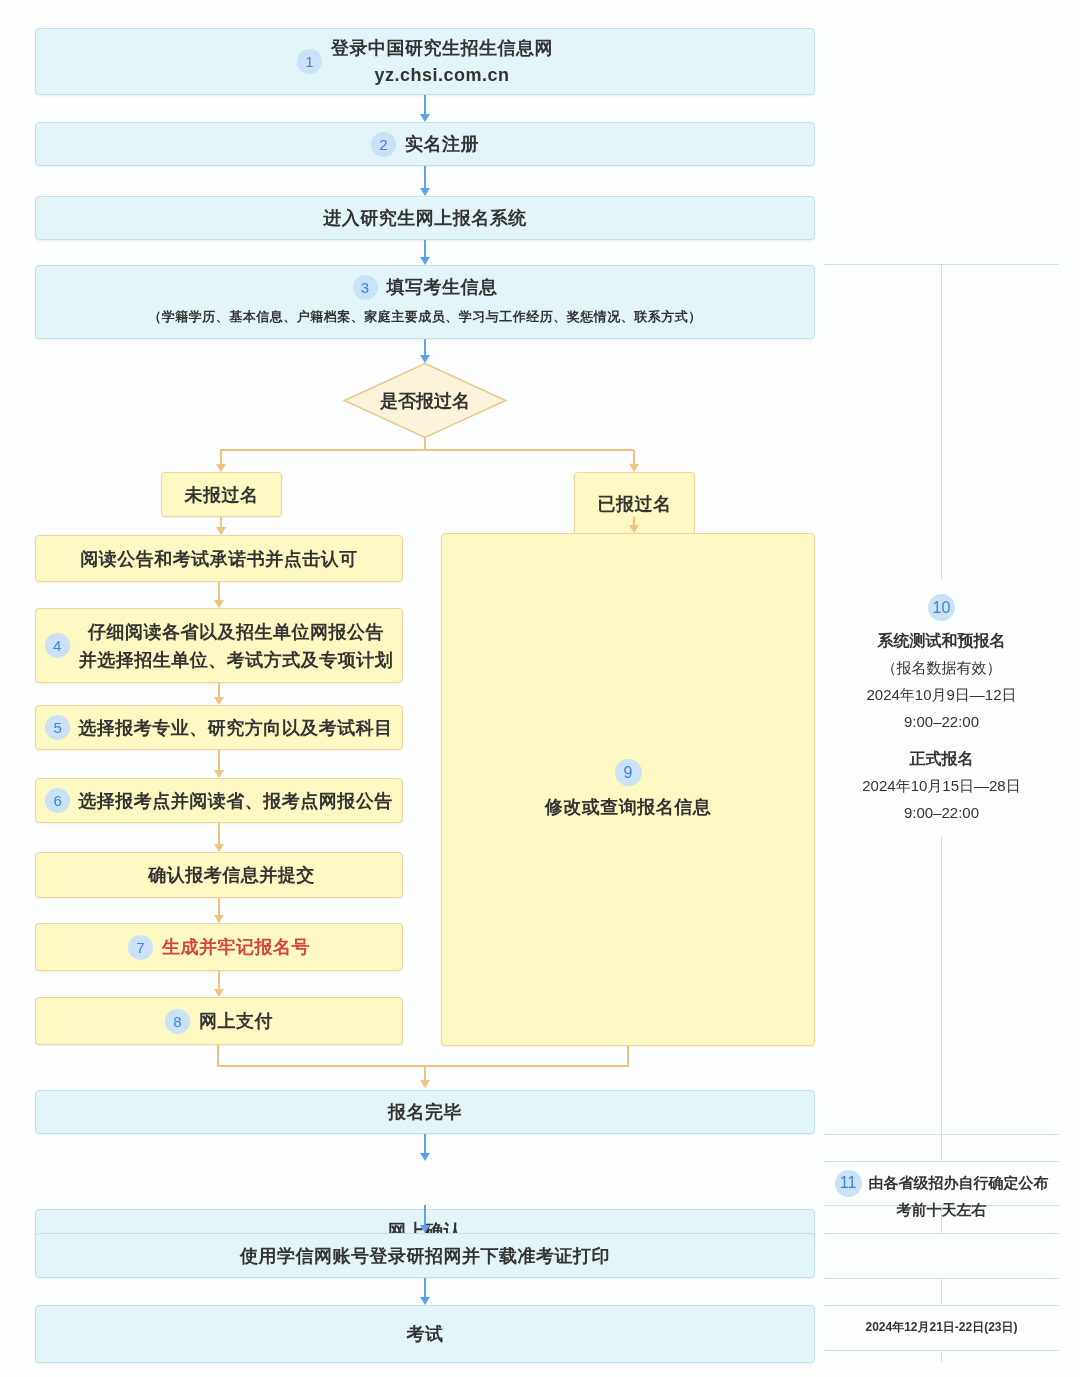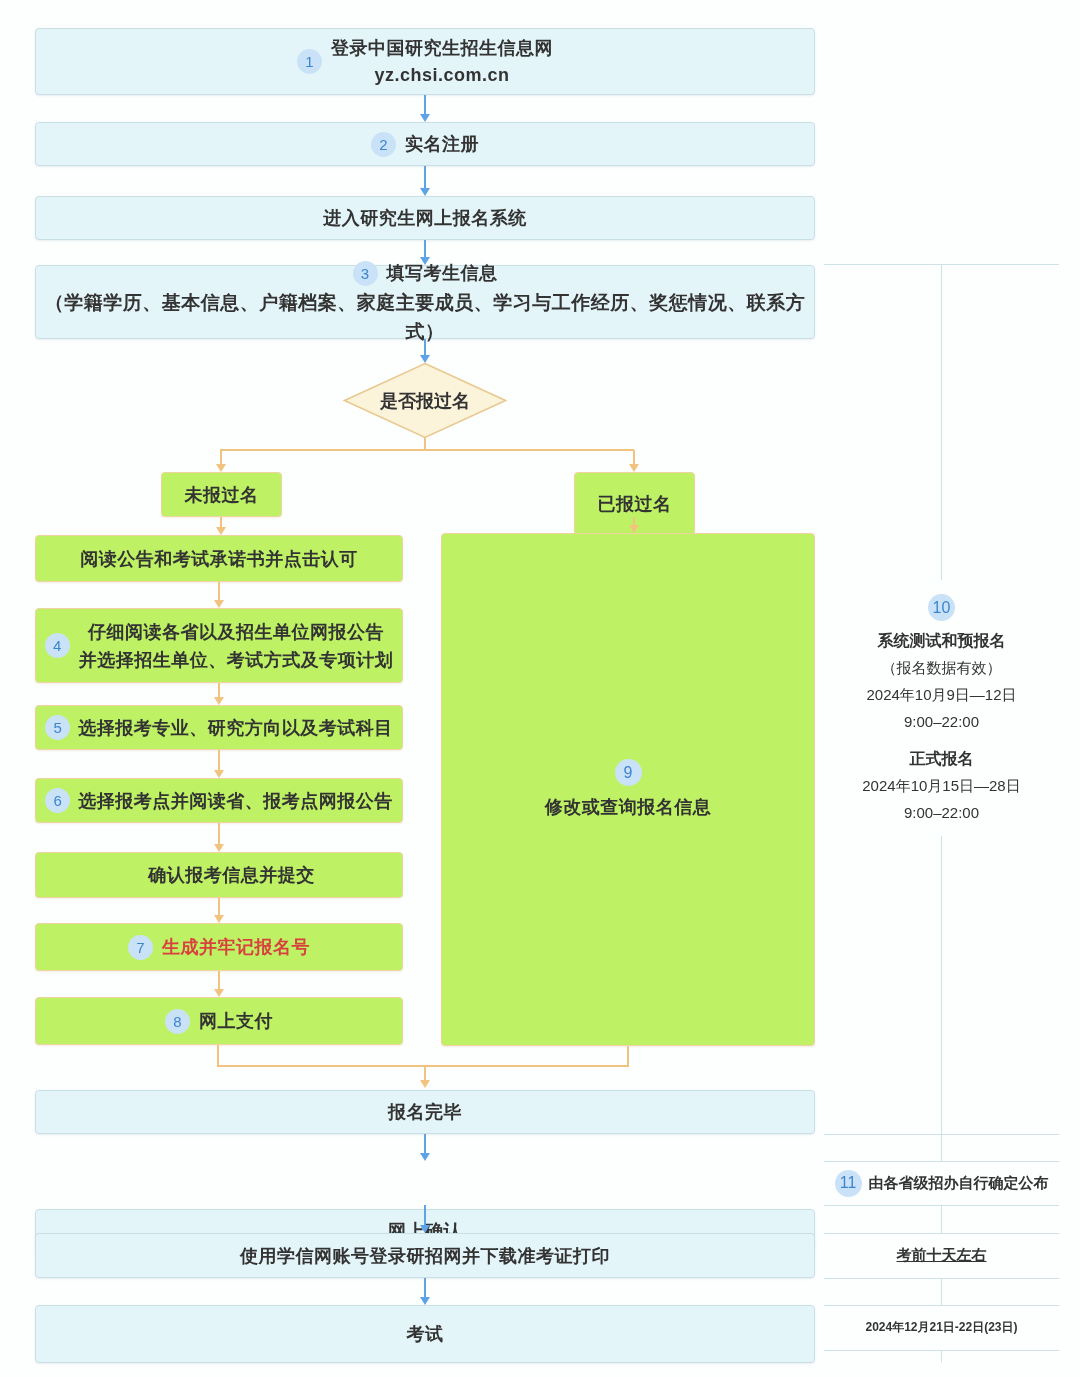--- a/index.html
+++ b/index.html
@@ -4,21 +4,21 @@
 <style>
   html,body{margin:0;padding:0;background:#ffffff;}
   body{font-family:"Liberation Sans","DejaVu Sans",sans-serif;color:#333;}
   .stage{position:relative;width:1080px;height:1377px;background:#fdfefe;overflow:hidden;}
 
   
   .box{position:absolute;display:flex;align-items:center;justify-content:center;
        box-sizing:border-box;border-radius:4px;font-size:18px;font-weight:600;
        letter-spacing:0.5px;text-align:center;}
   .blue{background:#e4f5f9;border:1px solid #c9dfe6;box-shadow:0 1px 2px rgba(120,160,175,.15);}
-  .yellow{background:#bef264;border:1px solid #efd3a0;box-shadow:0 1px 2px rgba(190,160,90,.15);}
+  .yellow{background:#fef9c3;border:1px solid #efd3a0;box-shadow:0 1px 2px rgba(190,160,90,.15);}
   .row{display:flex;align-items:center;justify-content:center;gap:9px;}
   .col{display:flex;flex-direction:column;align-items:center;line-height:27px;}
 
   .badge{display:inline-flex;align-items:center;justify-content:center;flex:0 0 auto;
          width:25px;height:25px;border-radius:50%;background:#c9e2f8;color:#3e86cb;
          font-size:15px;font-weight:500;letter-spacing:0;}
   .badge.big{width:27px;height:27px;font-size:16px;}
 
   .red{color:#d8423e;}
 
@@ -77,21 +77,21 @@
     <span>进入研究生网上报名系统</span>
   </div>
   <div class="arrow a-blue" style="left:419px;top:240px;height:25px;"></div>
 
   <div class="box blue" style="left:35px;top:265px;width:780px;height:74px;">
     <div class="col" style="line-height:29px;">
       <div class="row">
         <span class="badge">3</span>
         <span>填写考生信息</span>
       </div>
-      <span style="font-size:19px;">（学籍学历、基本信息、户籍档案、家庭主要成员、学习与工作经历、奖惩情况、联系方式）</span>
+      <span style="font-size:13px;">（学籍学历、基本信息、户籍档案、家庭主要成员、学习与工作经历、奖惩情况、联系方式）</span>
     </div>
   </div>
   <div class="arrow a-blue" style="left:419px;top:339px;height:24px;"></div>
 
   <div class="diamond-wrap">
     <svg width="164" height="77" viewBox="0 0 164 77">
       <polygon points="82,1.5 162.5,38.5 82,75.5 1.5,38.5" fill="#fbf3da" stroke="#e9c98f" stroke-width="1.5"></polygon>
     </svg>
     <div class="diamond-label">是否报过名</div>
   </div>
@@ -216,21 +216,21 @@
 
   <div class="side-row" style="top:1161px;height:44px;">
     <span class="badge big">11</span>
     <span>由各省级招办自行确定公布</span>
   </div>
 
   <div class="hline" style="left:824px;top:1205px;width:235px;"></div>
   <div class="vline" style="left:941px;top:1205px;height:28px;"></div>
   <div class="hline" style="left:824px;top:1233px;width:235px;"></div>
 
-  <div class="side-row" style="top:1233px;height:45px;text-decoration:underline;">
+  <div class="side-row" style="top:1188px;height:45px;">
     <span>考前十天左右</span>
   </div>
 
   <div class="hline" style="left:824px;top:1278px;width:235px;"></div>
   <div class="vline" style="left:941px;top:1278px;height:27px;"></div>
   <div class="hline" style="left:824px;top:1305px;width:235px;"></div>
 
   <div class="side-row" style="top:1305px;height:45px;font-weight:700;font-size:12px;">
     <span>2024年12月21日-22日(23日)</span>
   </div>

